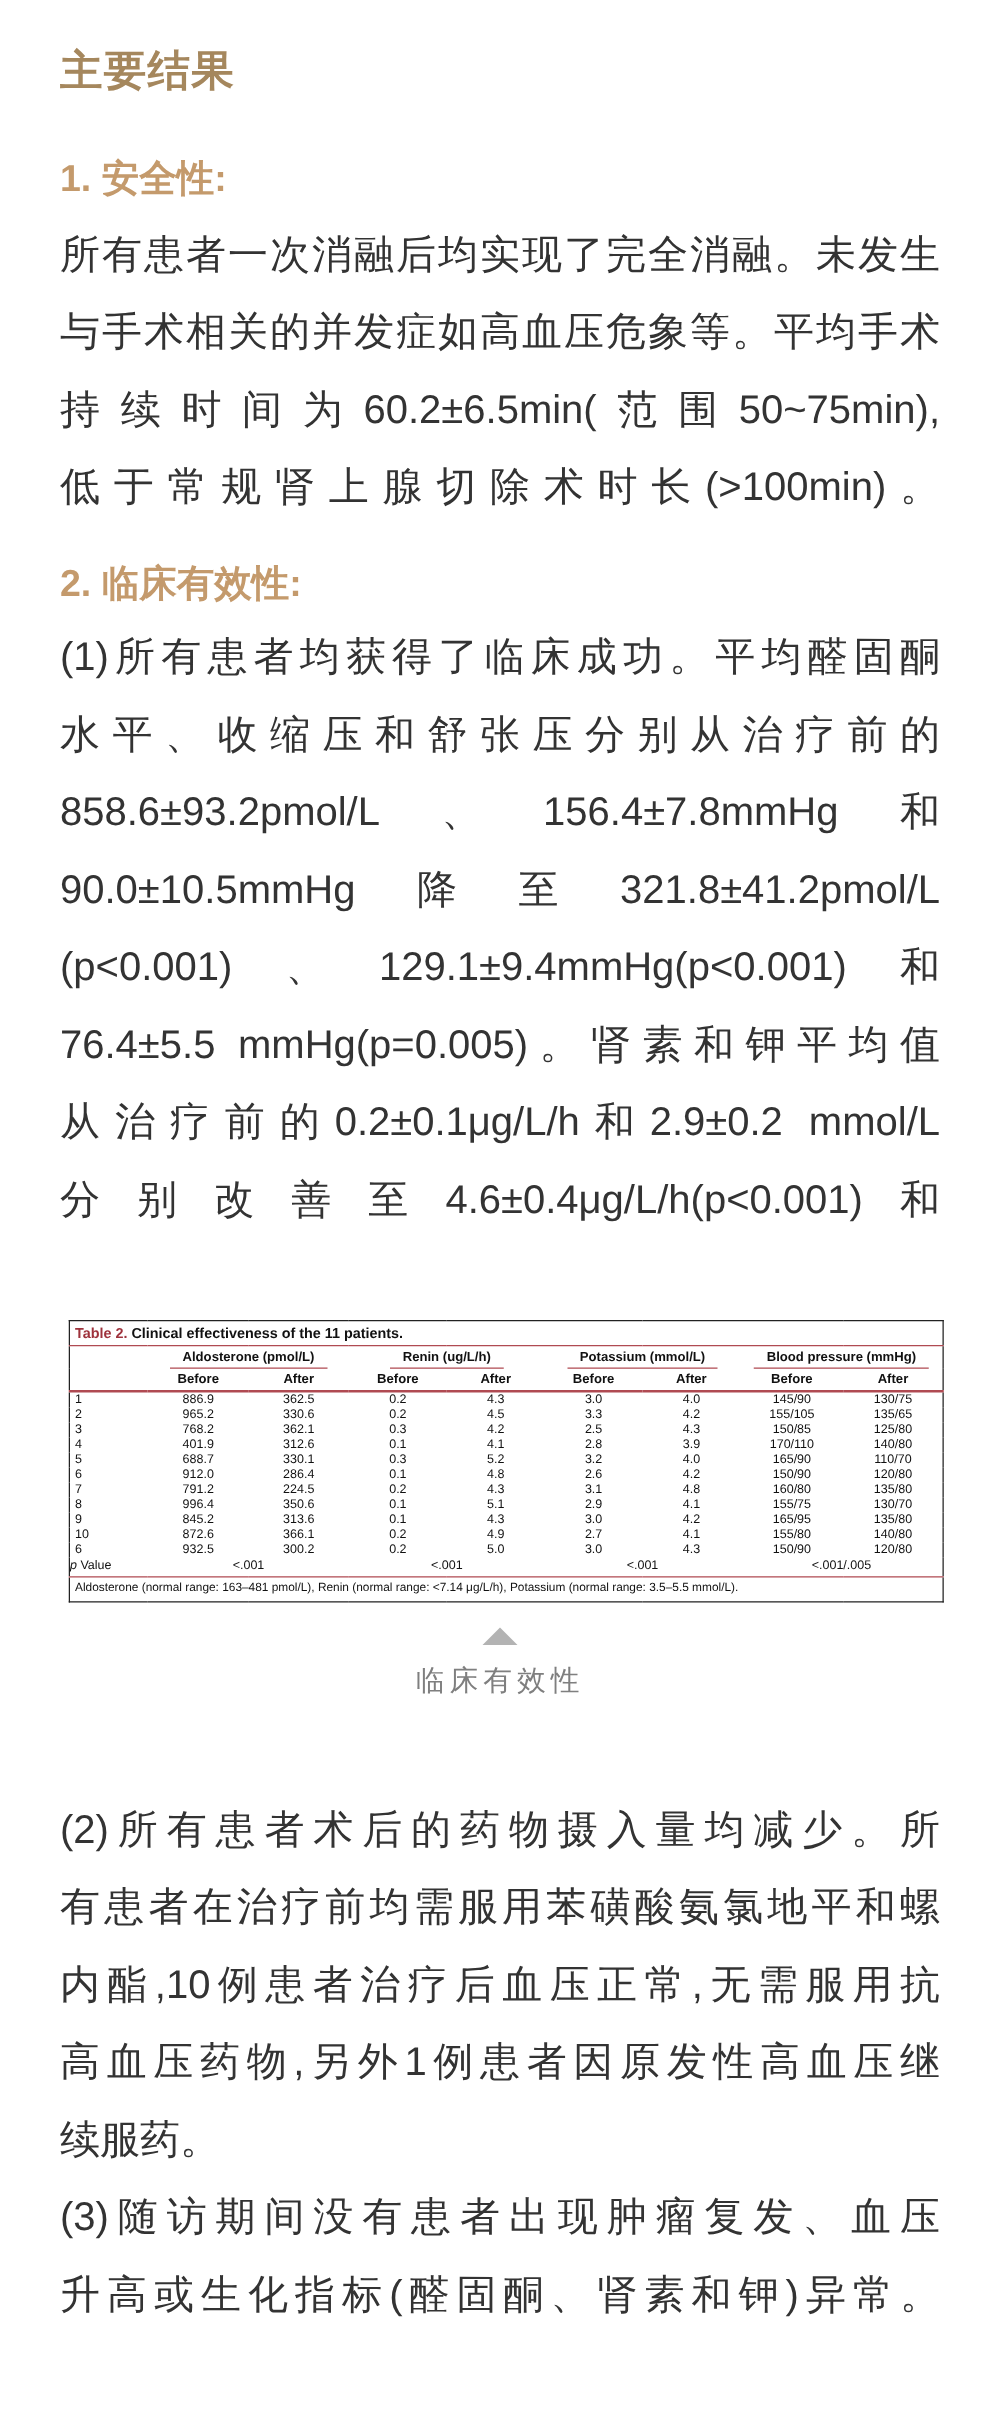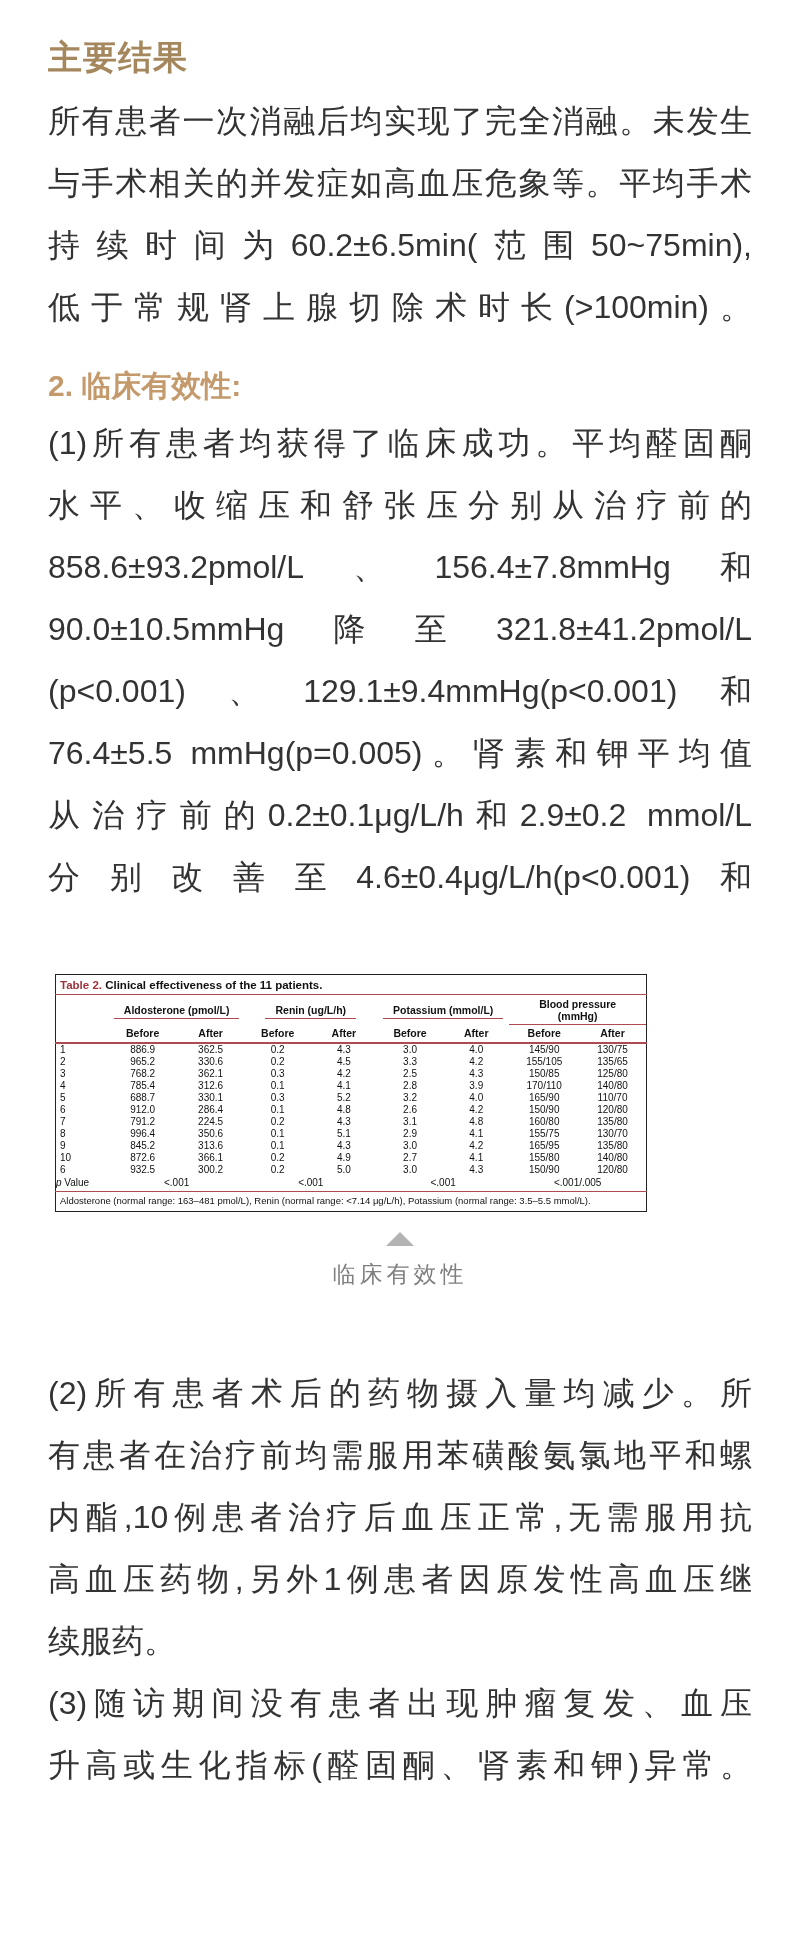--- a/index.html
+++ b/index.html
@@ -41,21 +41,21 @@
   .jline {
     height: 62px; line-height: 62px;
     text-align: justify; text-align-last: justify;
     text-justify: inter-character;
     overflow: hidden;
   }
   .jline.natural { text-align-last: left; }
 
   
   .fig { margin: 0; }
-  .ptable { width: 592px; margin: 66px 18px 0 7px; }
+  .ptable { width: 700px; margin: 66px 18px 0 7px; }
   table#clin-table {
     width: 100%; border-collapse: collapse;
     border: 1px solid #222222;
     color: #111111;
     font-family: "Liberation Sans", "DejaVu Sans", sans-serif;
   }
   .t-title td {
     font-size: 11.5px; font-weight: 700; text-align: left;
     padding: 4px 4px 3px;
     border-bottom: 1.5px solid var(--rule-red);
@@ -92,20 +92,21 @@
     color: var(--cap-gray); margin-top: 12px; line-height: 32px;
   }
 </style>
 </head>
 <body>
 
 <div class="page">
 
   <h1 class="page-title">主要结果</h1>
 
+  <h2 class="sec-heading" id="heading-1">1. 安全性:</h2>
 
   <div class="para" id="para-safety">
       <div class="jline">所有患者一次消融后均实现了完全消融。未发生</div>
       <div class="jline">与手术相关的并发症如高血压危象等。平均手术</div>
       <div class="jline">持续时间为60.2±6.5min(范围50~75min),</div>
       <div class="jline">低于常规肾上腺切除术时长(&gt;100min)。</div>
     </div>
 
   <h2 class="sec-heading" id="heading-2">2. 临床有效性:</h2>
 
@@ -186,21 +187,21 @@
               <td>362.1</td>
               <td>0.3</td>
               <td>4.2</td>
               <td>2.5</td>
               <td>4.3</td>
               <td>150/85</td>
               <td>125/80</td>
             </tr>
             <tr class="t-data">
               <td class="pid">4</td>
-              <td>785.4</td>
+              <td>401.9</td>
               <td>312.6</td>
               <td>0.1</td>
               <td>4.1</td>
               <td>2.8</td>
               <td>3.9</td>
               <td>170/110</td>
               <td>140/80</td>
             </tr>
             <tr class="t-data">
               <td class="pid">5</td>

